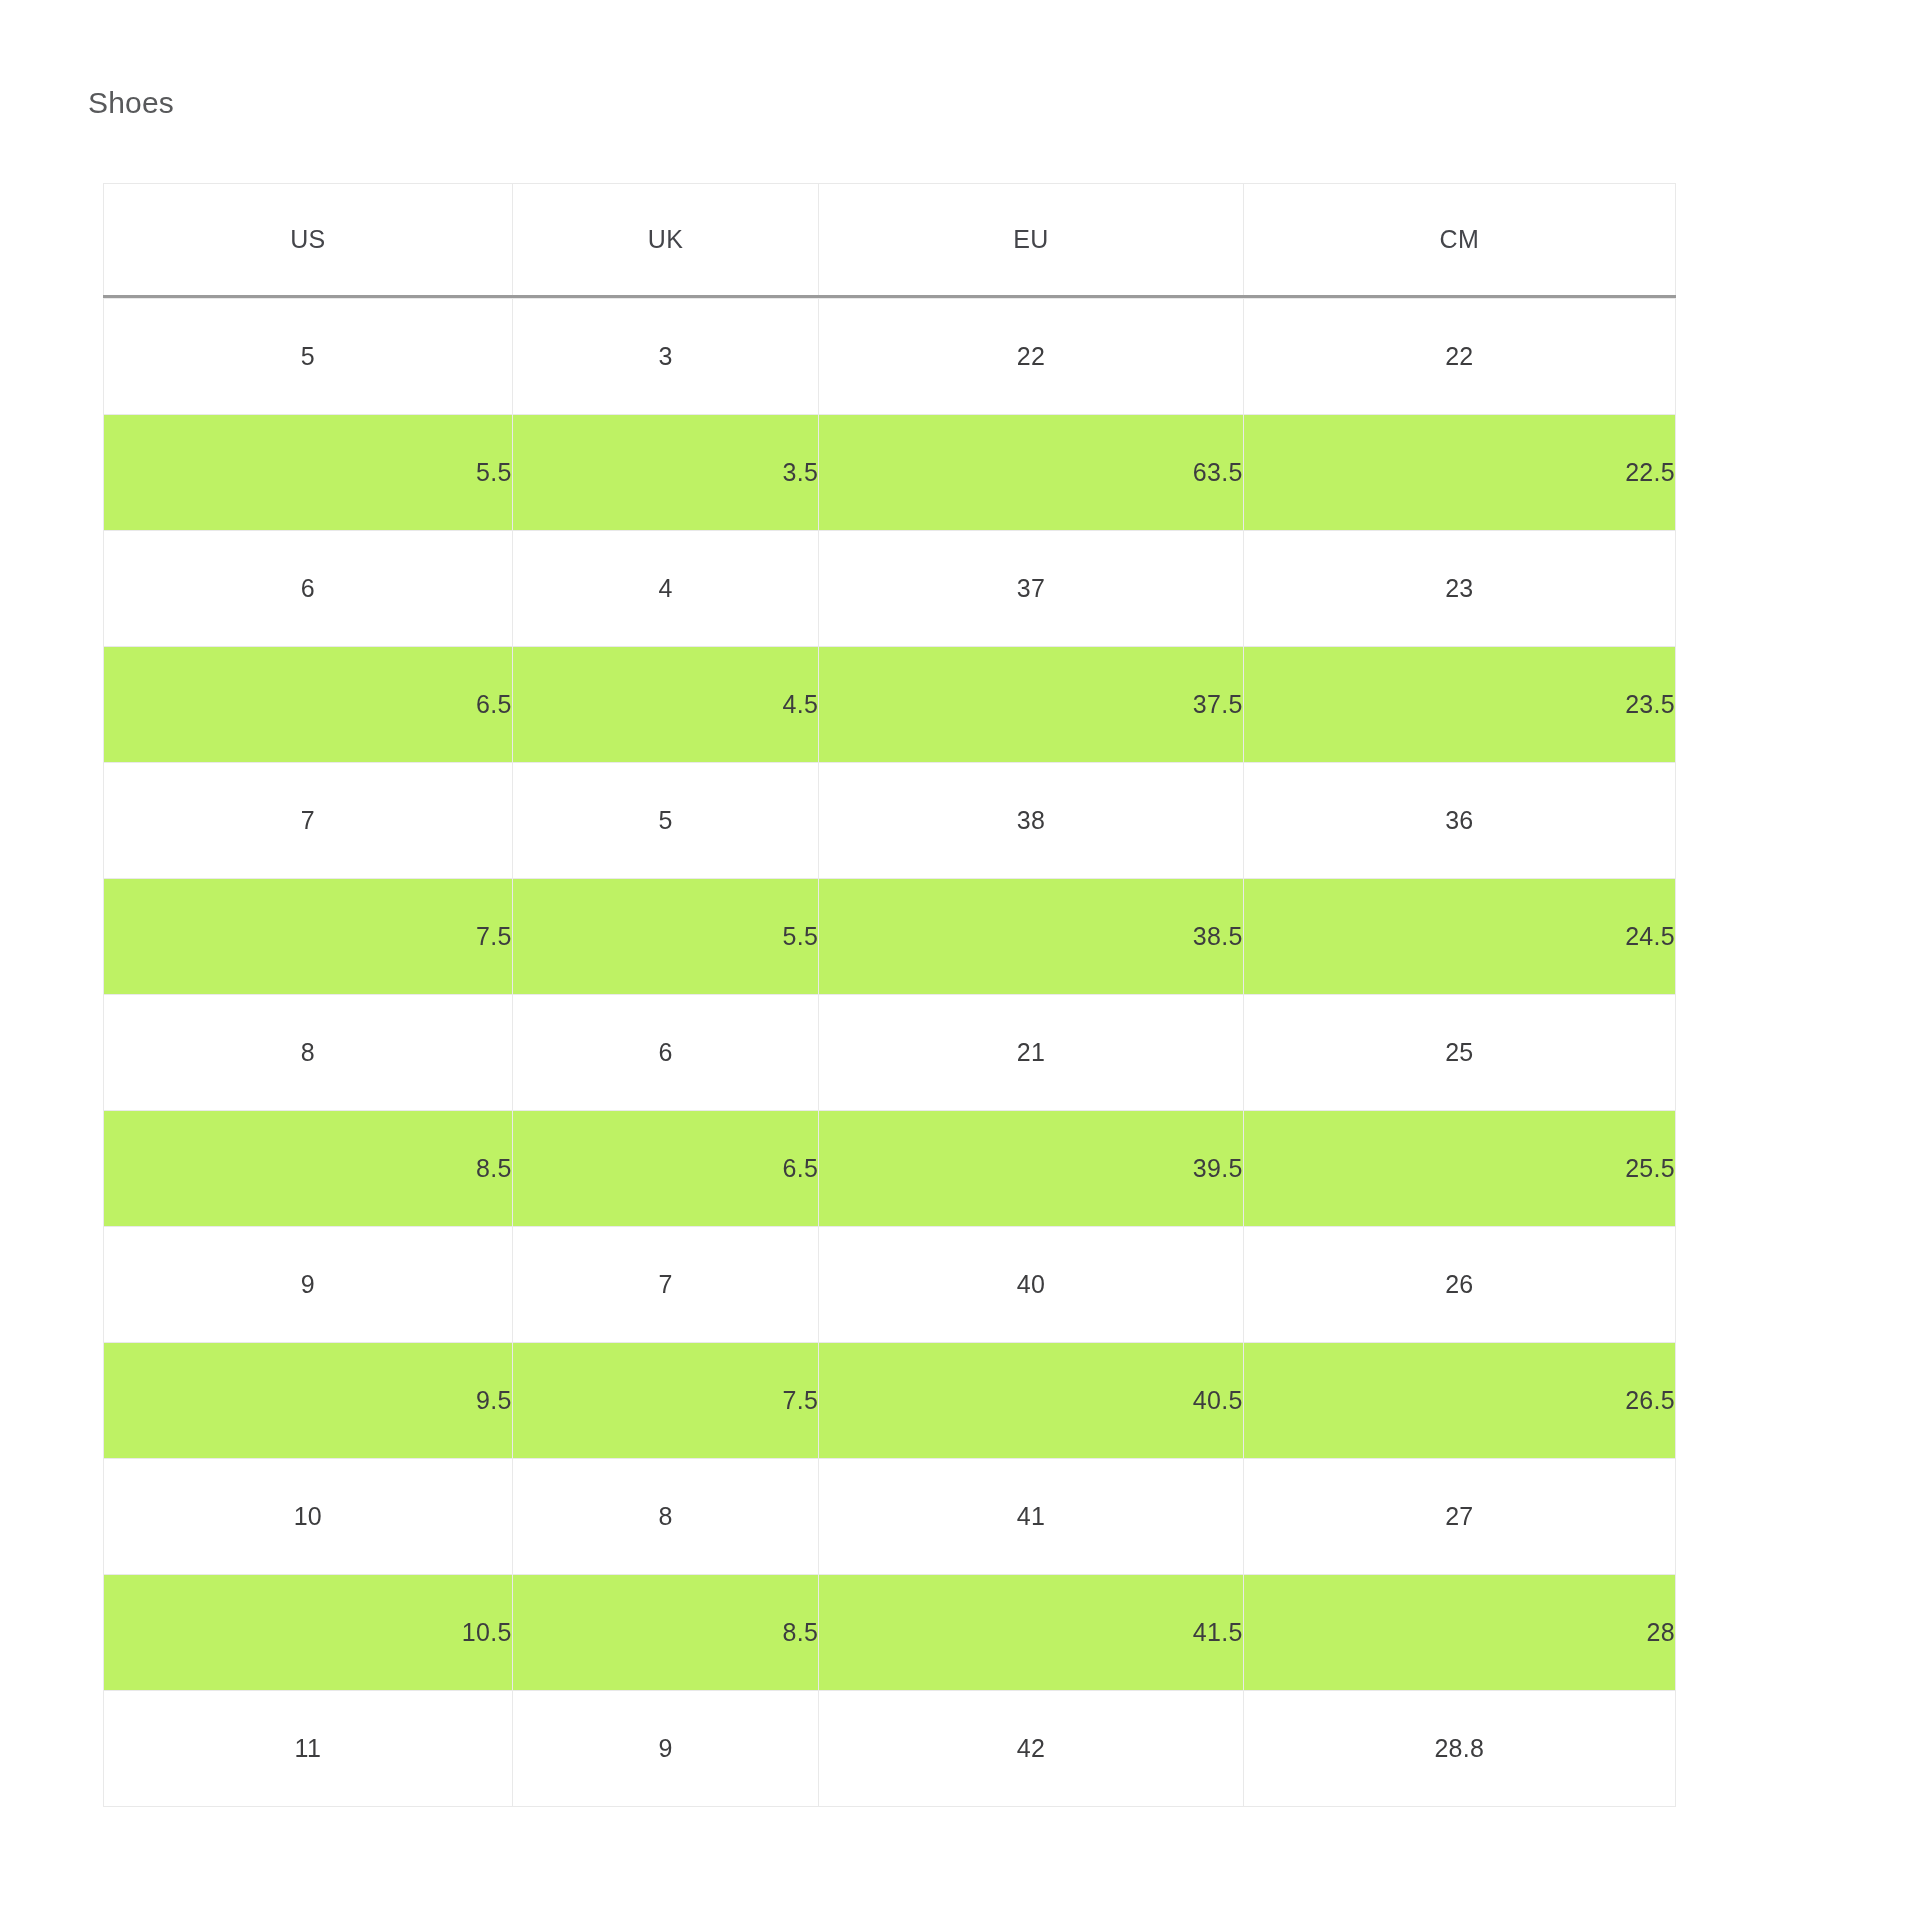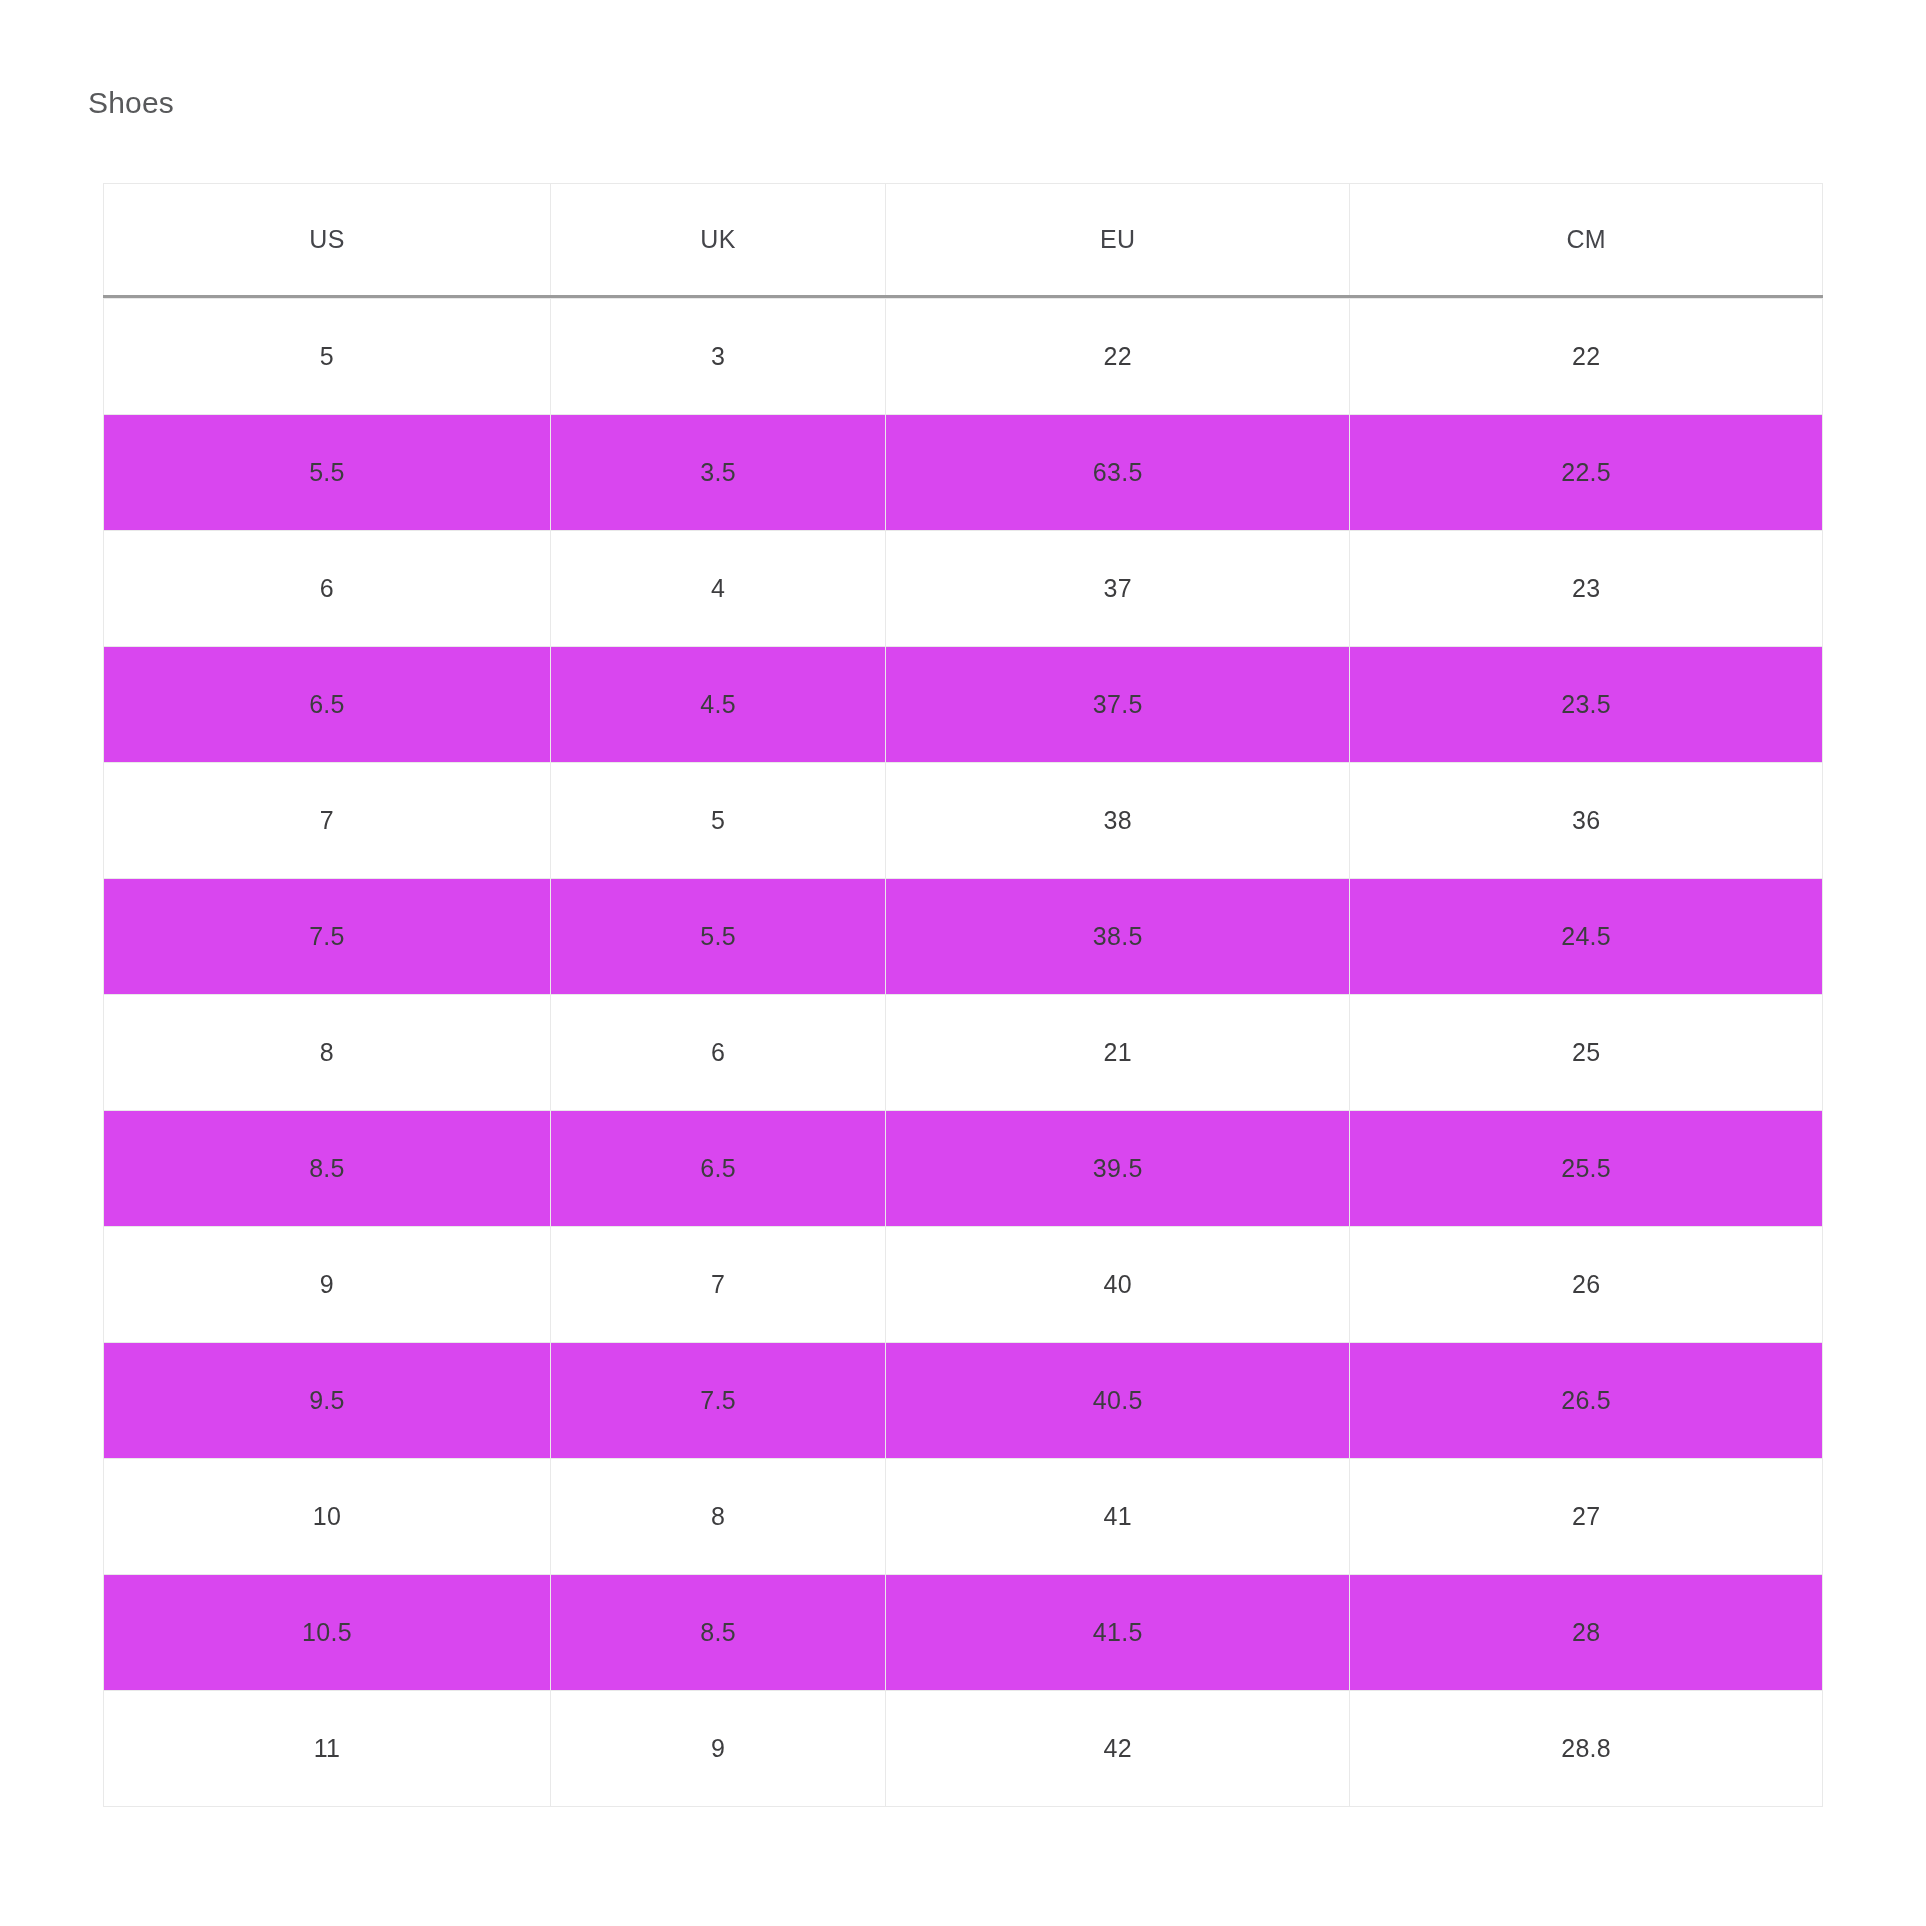--- a/index.html
+++ b/index.html
@@ -29,21 +29,21 @@
     line-height: 40px;
     color: #58595b;
     font-weight: 400;
     letter-spacing: 0.2px;
     white-space: nowrap;
   }
   .table-wrap {
     position: absolute;
     left: 91px;
     top: 183px;
-    width: 1720px;
+    width: 1573px;
   }
   table.size-chart {
     width: 100%;
     border-collapse: collapse;
     table-layout: fixed;
     background: #ffffff;
   }
   table.size-chart col.c-us { width: 26.0%; }
   table.size-chart col.c-uk { width: 19.5%; }
   table.size-chart col.c-eu { width: 27.0%; }
@@ -71,21 +71,22 @@
     padding: 0;
     border: none;
     border-top: 3px solid #9b9b9b;
     line-height: 0;
     font-size: 0;
   }
   table.size-chart tbody td {
     height: 115px;
   }
   table.size-chart tbody tr.striped td {
-    background: #d946ef;
+    background: #bef264;
+    text-align: right;
   }
   table.size-chart tbody tr.plain td {
     background: #ffffff;
   }
 </style>
 </head>
 <body>
 
 <div class="page">
 

